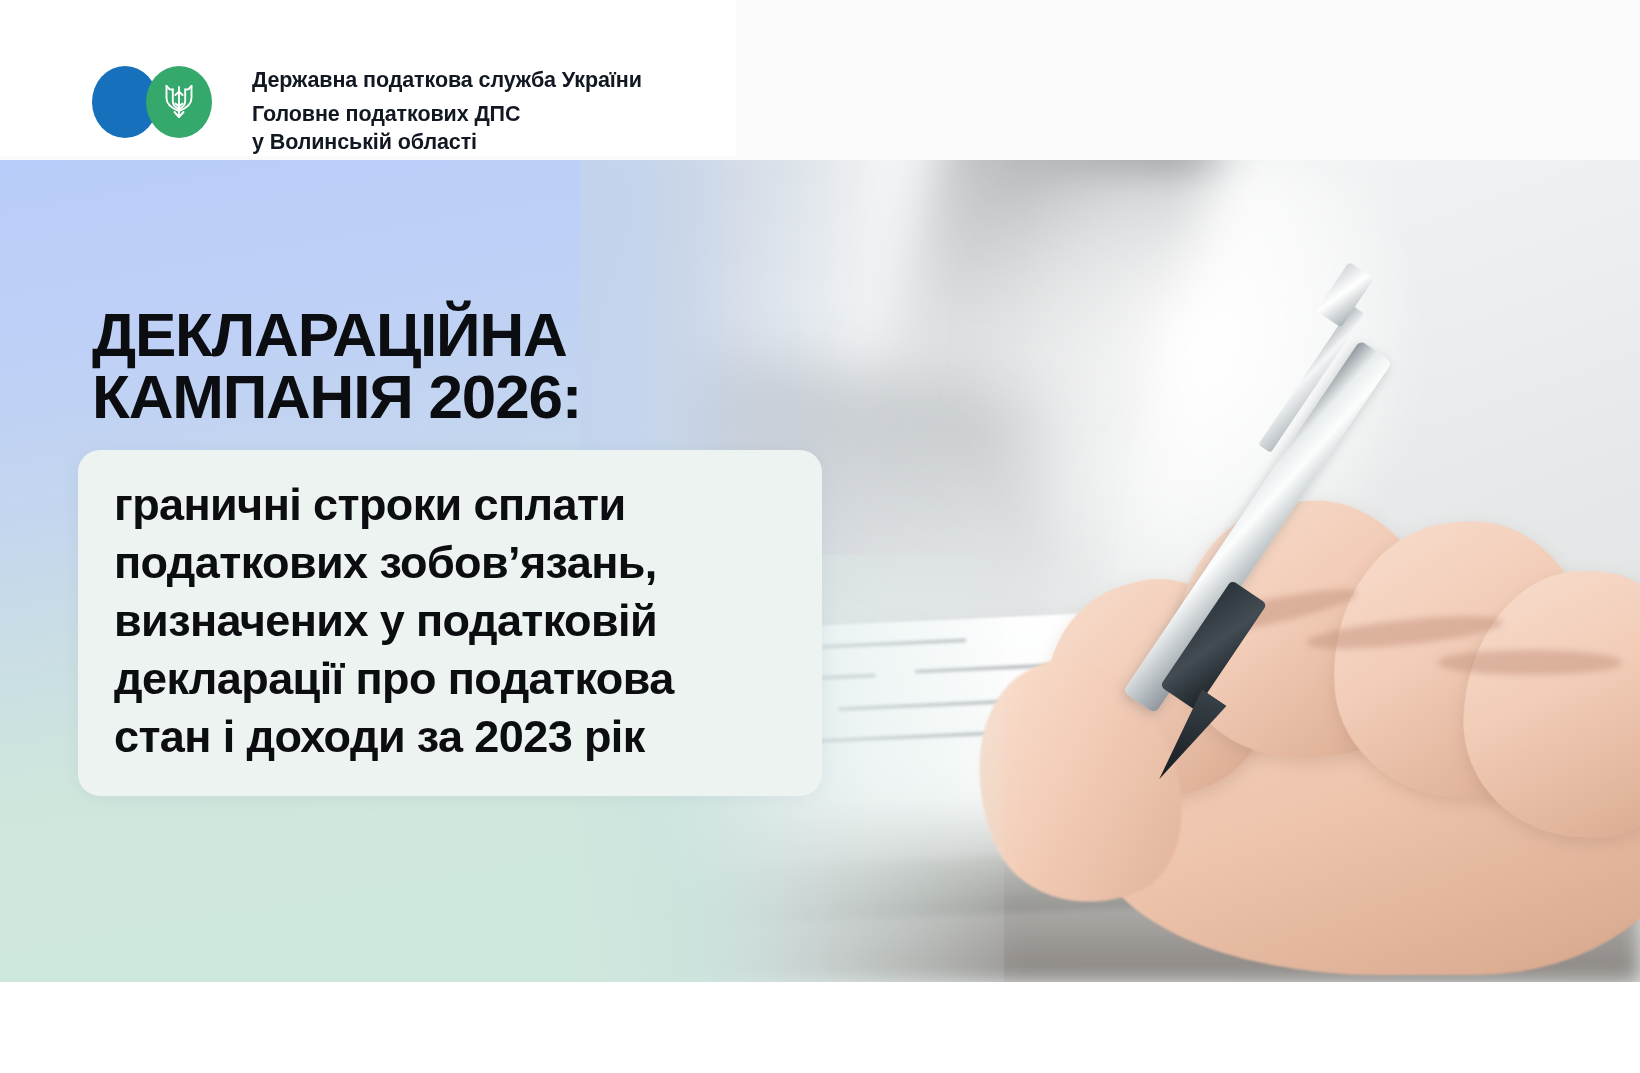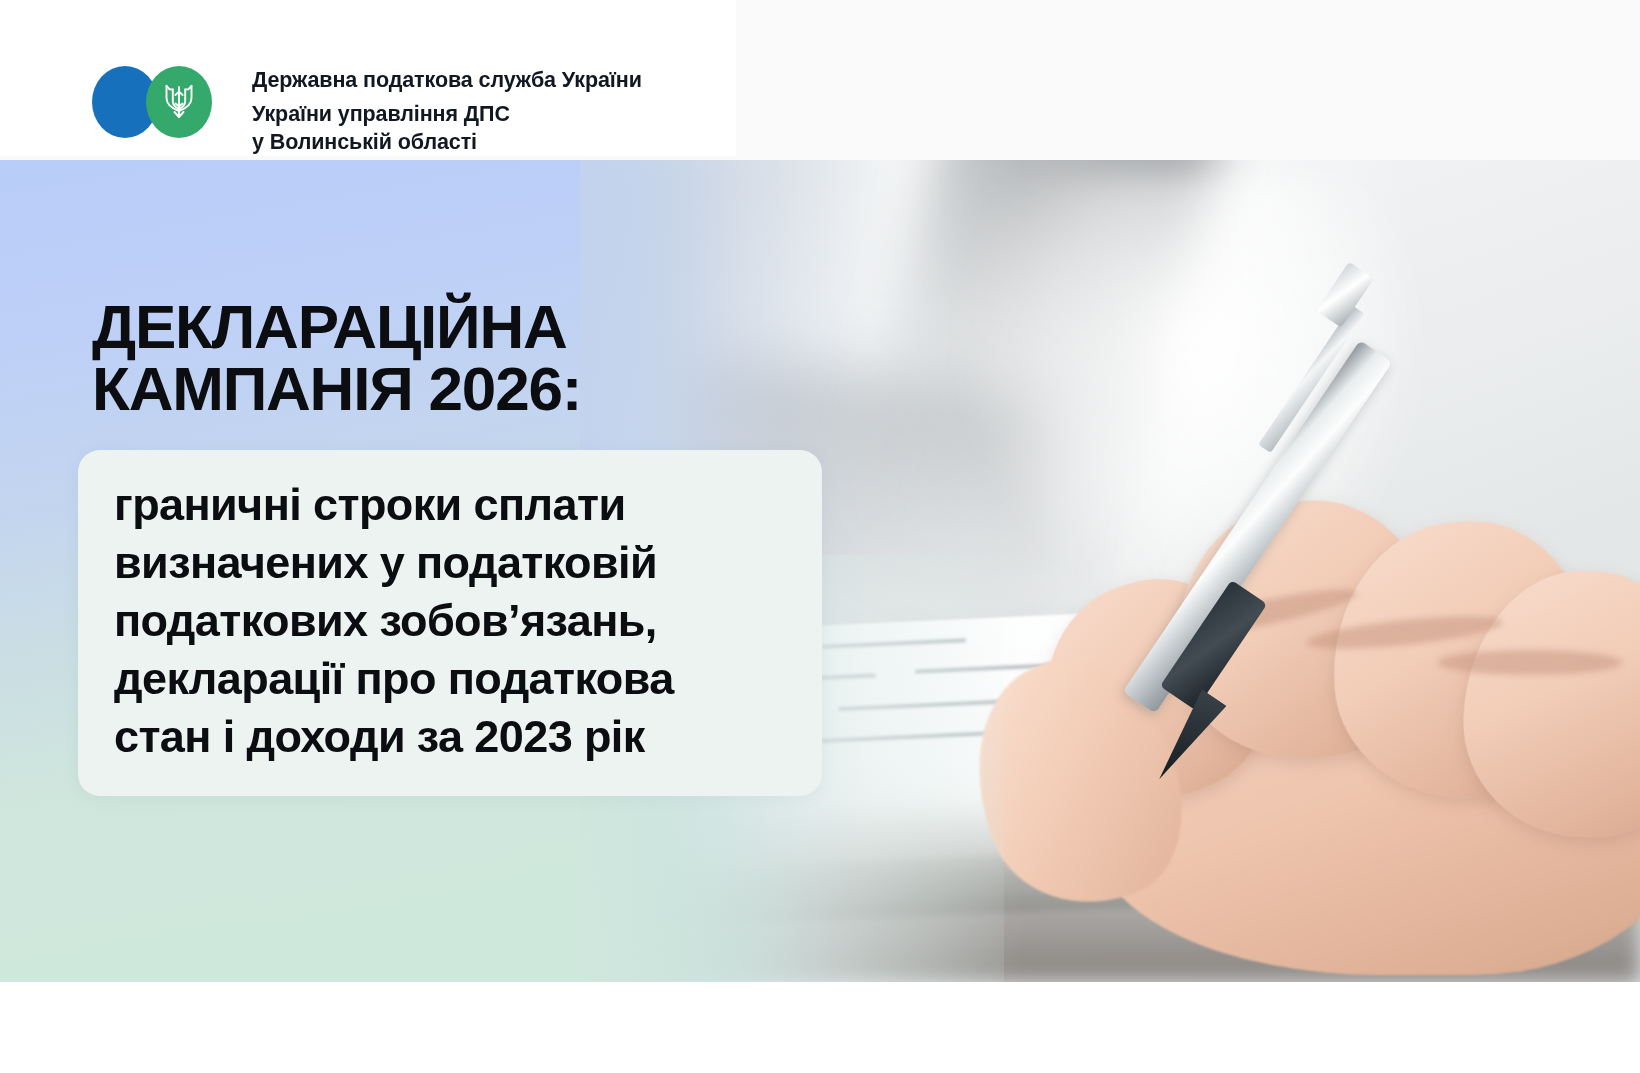--- a/index.html
+++ b/index.html
@@ -353,21 +353,21 @@
         #cfe7dc 0%,
         rgba(206,231,220,0.85) 22%,
         rgba(220,236,230,0.45) 52%,
         rgba(255,255,255,0) 100%);
   }
 
   
   .headline {
     position: absolute;
     left: 92px;
-    top: 136px;
+    top: 144px;
     width: 760px;
     z-index: 20;
     color: #0b0d10;
     font-weight: bold;
     font-size: 62px;
     line-height: 62px;
     letter-spacing: -1.2px;
     text-transform: uppercase;
   }
   .headline .hl-line { display: block; white-space: nowrap; }
@@ -418,21 +418,21 @@
             <path d="M29.5 5 L26.4 8.4 L23.2 8.5"></path>
             <path d="M13.4 14 L17 10.6 L20.6 14"></path>
             <path d="M13.4 22.5 L17 25.5 L20.6 22.5"></path>
           </g>
         </svg>
       </div>
     </div>
 
     <div class="header-text">
       <div class="header-line l1">Державна податкова служба України</div>
-      <div class="header-line">України управління ДПС</div>
+      <div class="header-line">Головне податкових ДПС</div>
       <div class="header-line">у Волинській області</div>
     </div>
   </div>
 
   <div class="banner">
 
     <div class="photo">
       <div class="photo-base"></div>
       <div class="shirt-fold-a"></div>
       <div class="shirt-fold-b"></div>
@@ -479,21 +479,21 @@
     </div>
 
     <div class="headline">
       <span class="hl-line">ДЕКЛАРАЦІЙНА</span>
       <span class="hl-line">КАМПАНІЯ 2026:</span>
     </div>
 
     <div class="text-card">
       <p class="body-text">
         <span class="bt-line">граничні строки сплати</span>
+        <span class="bt-line">податкових зобов’язань,</span>
         <span class="bt-line">визначених у податковій</span>
-        <span class="bt-line">податкових зобов’язань,</span>
         <span class="bt-line">декларації про податкова</span>
         <span class="bt-line">стан і доходи за 2023 рік</span>
       </p>
     </div>
 
   </div>
 </div>
 
 </body></html>

